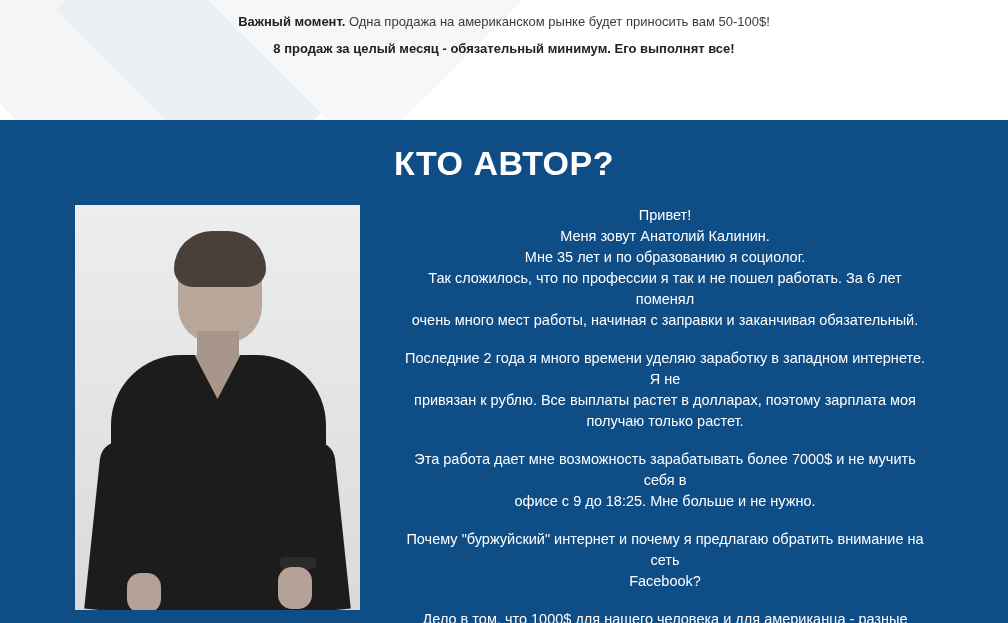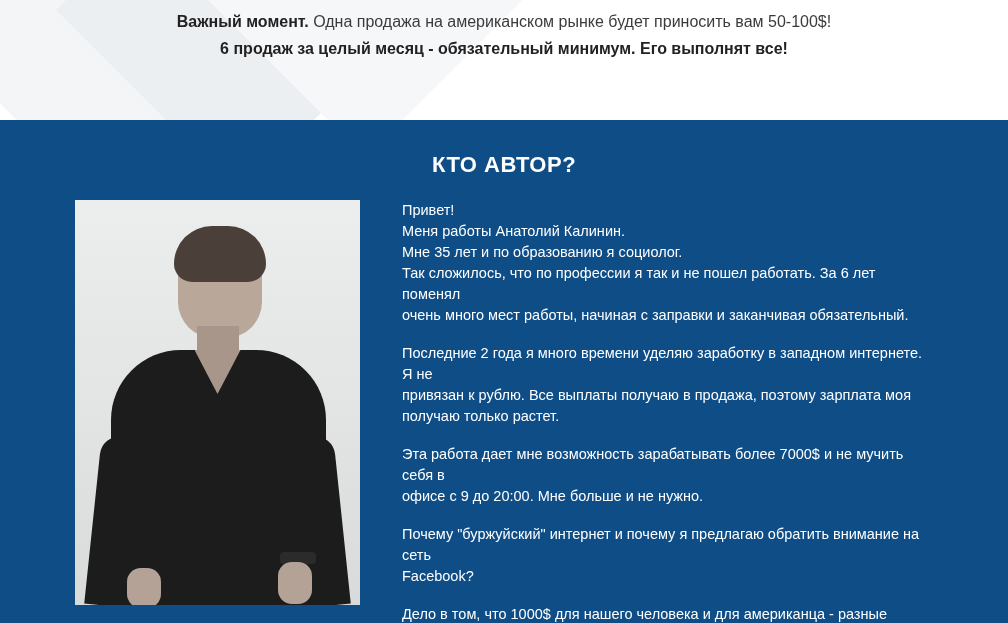--- a/index.html
+++ b/index.html
@@ -52,21 +52,21 @@
     height: 300px;
     background: #f6f7f9;
     transform: rotate(45deg);
   }
   .top-banner-text {
     position: relative;
     z-index: 2;
     text-align: center;
     padding-top: 8px;
     color: #3b3b3b;
-    font-size: 16px;
+    font-size: 13px;
     line-height: 27px;
   }
   .top-banner-text .line1 {
     font-weight: normal;
   }
   .top-banner-text .line1 b {
     font-weight: bold;
     color: #222222;
   }
   .top-banner-text .line2 {
@@ -77,24 +77,24 @@
   
   .blue-section {
     position: relative;
     background: #0f4d87;
     height: 503px;
     overflow: hidden;
   }
   .section-title {
     text-align: center;
     color: #ffffff;
-    font-size: 22px;
+    font-size: 34px;
     font-weight: bold;
     letter-spacing: 0.5px;
-    padding-top: 32px;
+    padding-top: 24px;
     margin: 0;
   }
   .content-row {
     display: flex;
     padding: 22px 0 0 0;
   }
   .photo-col {
     width: 390px;
     display: flex;
     justify-content: flex-end;
@@ -213,37 +213,38 @@
 
   .text-col {
     flex: 1;
     padding-right: 80px;
     color: #ffffff;
     font-size: 14.5px;
     line-height: 21px;
   }
   .text-col p {
     margin: 0 0 17px 12px;
+    text-align: center;
   }
   .text-col p:last-child {
     margin-bottom: 0;
   }
 </style>
 </head>
 <body>
 
 <div class="page">
 
   <div class="top-banner">
     <div class="bg-shape-a"></div>
     <div class="bg-shape-b"></div>
     <div class="bg-shape-c"></div>
     <div class="top-banner-text">
       <div class="line1"><b>Важный момент.</b><span> Одна продажа на американском рынке будет приносить вам 50-100$!</span></div>
-      <div class="line2">6 продаж за целый месяц - обязательный минимум. Его выполнят все!</div>
+      <div class="line2">8 продаж за целый месяц - обязательный минимум. Его выполнят все!</div>
     </div>
   </div>
 
   <div class="blue-section">
     <h1 class="section-title">КТО АВТОР?</h1>
 
     <div class="content-row">
 
       <div class="photo-col">
         <div class="photo-frame">
@@ -257,33 +258,33 @@
           <div class="ph-arm-r"></div>
           <div class="ph-watch"></div>
           <div class="ph-hand-l"></div>
           <div class="ph-hand-r"></div>
         </div>
       </div>
 
       <div class="text-col">
         <p>
           <span>Привет!</span><br>
-          <span>Меня работы Анатолий Калинин.</span><br>
+          <span>Меня зовут Анатолий Калинин.</span><br>
           <span>Мне 35 лет и по образованию я социолог.</span><br>
           <span>Так сложилось, что по профессии я так и не пошел работать. За 6 лет поменял</span><br>
           <span>очень много мест работы, начиная с заправки и заканчивая обязательный.</span>
         </p>
         <p>
           <span>Последние 2 года я много времени уделяю заработку в западном интернете. Я не</span><br>
-          <span>привязан к рублю. Все выплаты получаю в продажа, поэтому зарплата моя</span><br>
+          <span>привязан к рублю. Все выплаты растет в долларах, поэтому зарплата моя</span><br>
           <span>получаю только растет.</span>
         </p>
         <p>
           <span>Эта работа дает мне возможность зарабатывать более 7000$ и не мучить себя в</span><br>
-          <span>офисе с 9 до 20:00. Мне больше и не нужно.</span>
+          <span>офисе с 9 до 18:25. Мне больше и не нужно.</span>
         </p>
         <p>
           <span>Почему "буржуйский" интернет и почему я предлагаю обратить внимание на сеть</span><br>
           <span>Facebook?</span>
         </p>
         <p>
           <span>Дело в том, что 1000$ для нашего человека и для американца - разные вещи. Тут</span><br>
           
         </p>
 

